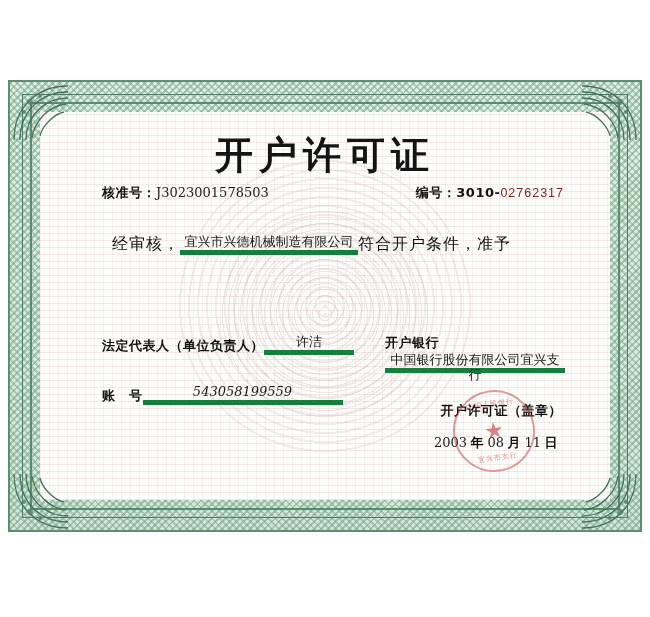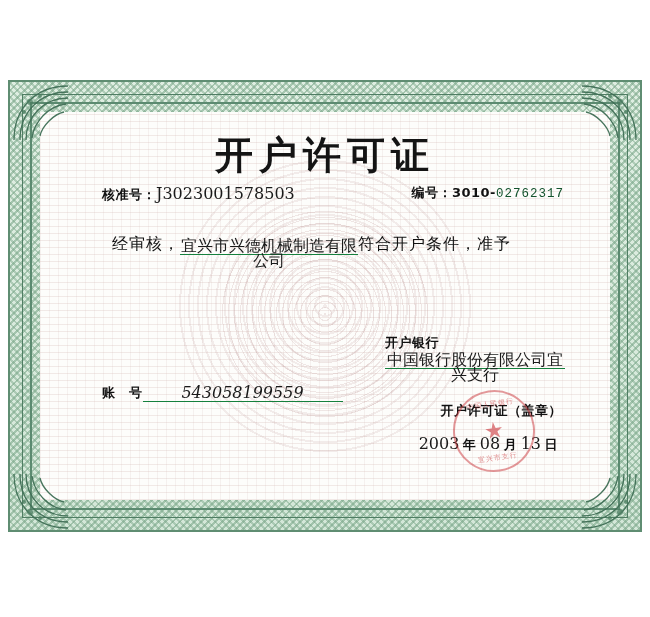--- a/index.html
+++ b/index.html
@@ -165,36 +165,36 @@
   .row { position: absolute; font-size: 12.5px; color: #111; }
 
   .lbl {
     font-family: "DejaVu Sans", "Liberation Sans", sans-serif;
     font-size: 13px;
     letter-spacing: 0.5px;
     font-weight: bold;
   }
   .val-hand {
     font-family: "DejaVu Serif", "Liberation Serif", serif;
-    font-size: 16px;
+    font-size: 13px;
     color: #1a1a1a;
   }
   .underline {
     display: inline-block;
-    border-bottom: 1px solid #15803d;
+    border-bottom: 5px solid #15803d;
     text-align: center;
     vertical-align: bottom;
     line-height: 15px;
     height: 16px;
   }
 
   
   .r-approval { left: 62px; top: 72px; }
   .r-serial   { right: 46px; top: 72px; text-align: right; }
-  .serial-red { color: #14532d; font-family: Liberation Mono, monospace; letter-spacing: 1px; }
+  .serial-red { color: #7f1d1d; font-family: Liberation Sans, sans-serif; letter-spacing: 1px; }
 
   
   .r-body1 { left: 72px; top: 122px; font-size: 16px; }
   .r-body2 { left: 62px; top: 164px; font-size: 16px; }
 
   .body-lbl {
     font-family: Liberation Serif, serif;
     font-size: 16px;
     letter-spacing: 1px;
   }
@@ -270,39 +270,42 @@
 
       <div class="row r-serial">
         <span class="lbl">编号：</span><span class="lbl">3010-</span><span class="serial-red">02762317</span>
       </div>
 
       <div class="row r-body1">
         <span class="body-lbl">经审核，</span><span class="underline val-hand" style="width:178px;">宜兴市兴德机械制造有限公司</span><span class="body-lbl">符合开户条件，准予</span>
       </div>
 
 
+      <div class="row r-legal">
+        <span class="lbl">法定代表人（单位负责人）</span><span class="underline val-hand" style="width:90px;">许洁</span>
+      </div>
 
       <div class="row r-bank">
         <span class="lbl">开户银行</span><span class="underline val-hand" style="width:180px;">中国银行股份有限公司宜兴支行</span>
       </div>
 
       <div class="row r-acct">
         <span class="lbl">账　号</span><span class="underline val-hand" style="width:200px;font-style:italic;">543058199559</span>
       </div>
 
       <div class="row r-issuer">
         <span class="lbl">开户许可证（盖章）</span>
       </div>
 
       <div class="row r-date">
         <span class="val-hand">2003</span>
         <span class="lbl">年</span>
         <span class="val-hand">08</span>
         <span class="lbl">月</span>
-        <span class="val-hand">13</span>
+        <span class="val-hand">11</span>
         <span class="lbl">日</span>
       </div>
 
       <div class="seal">
         <div class="seal-top">中国人民银行</div>
         <div class="seal-star">★</div>
         <div class="seal-bottom">宜兴市支行</div>
       </div>
 
     </div>

